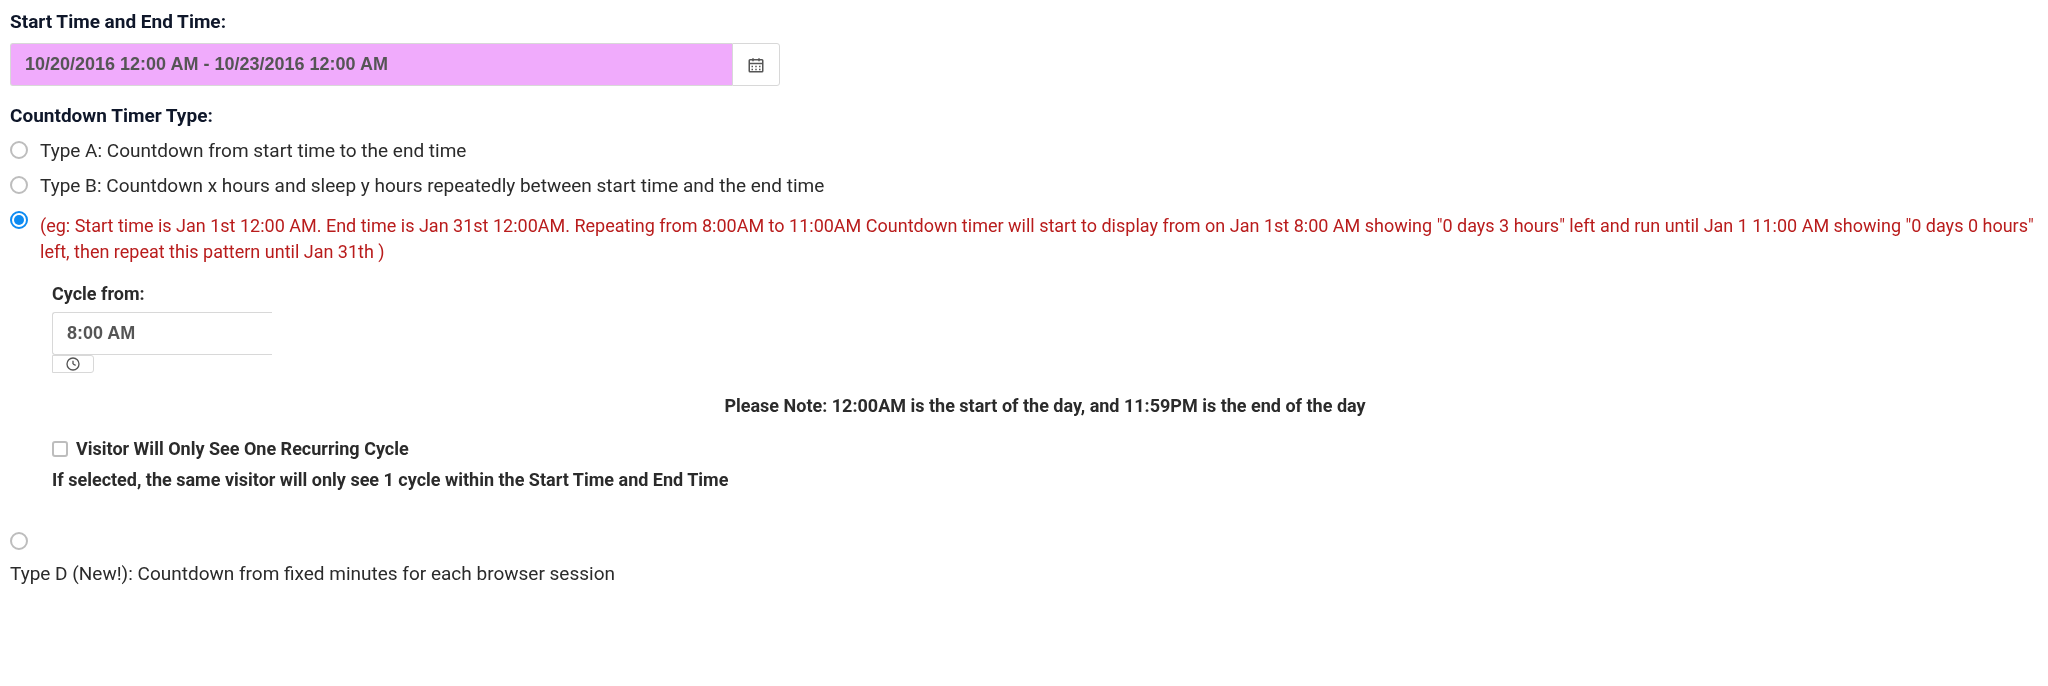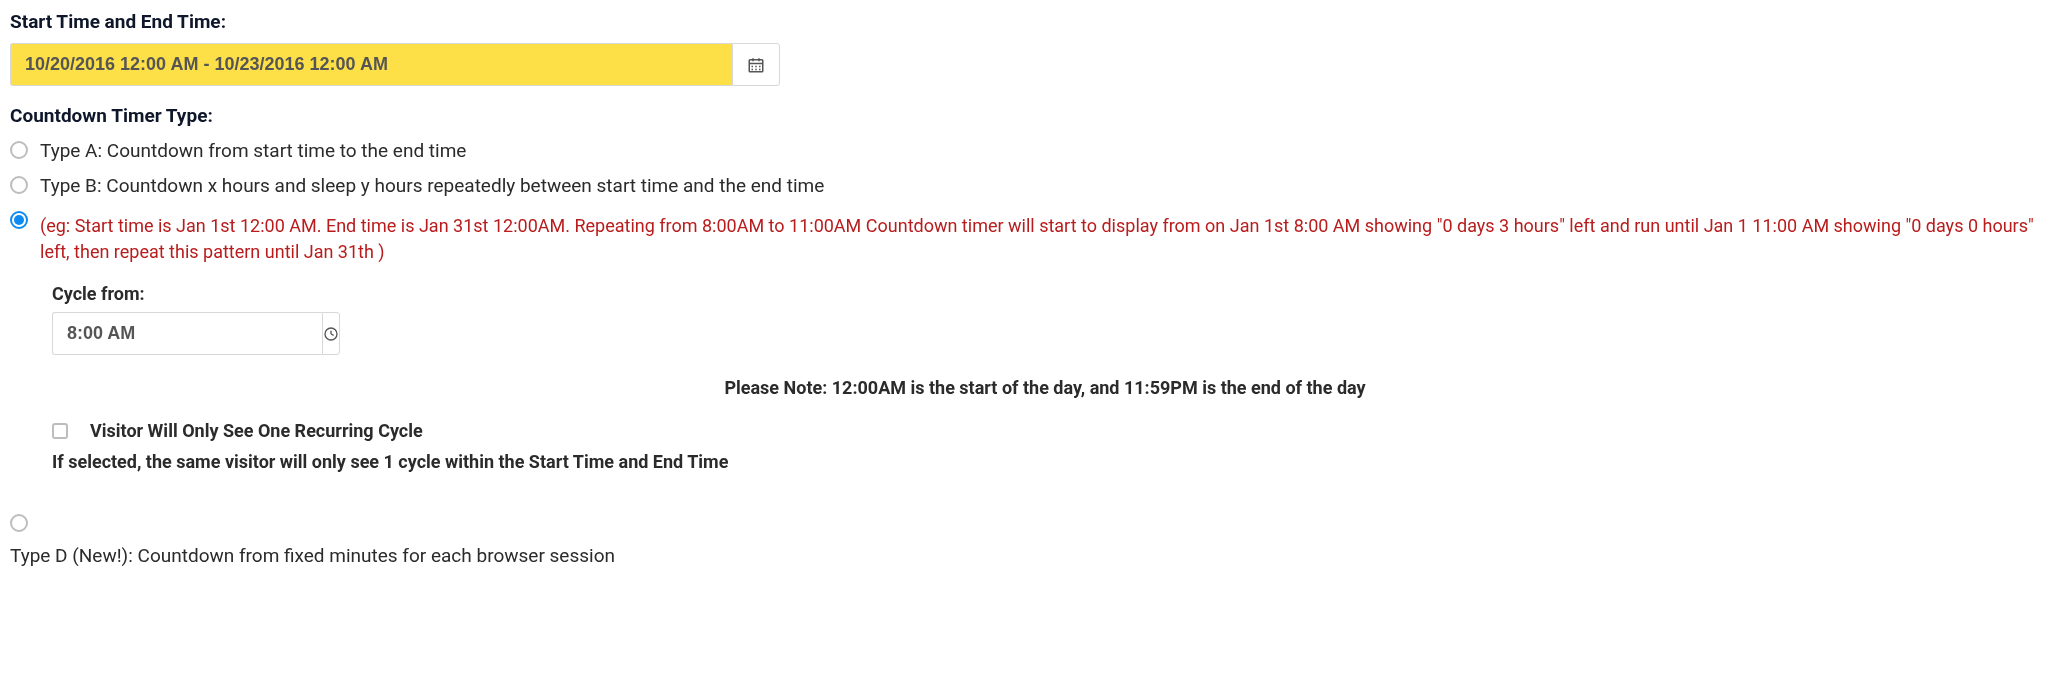--- a/index.html
+++ b/index.html
@@ -28,21 +28,21 @@
   }
   .datetime-input {
     flex: 1;
     border: 1px solid #d8d8d8;
     border-right: none;
     padding: 10px 14px;
     font-size: 18px;
     color: #555;
     font-weight: 600;
     border-radius: 3px 0 0 3px;
-    background: #fde047;
+    background: #f0abfc;
   }
   .datetime-btn {
     width: 48px;
     border: 1px solid #d8d8d8;
     background: #fff;
     display: flex;
     align-items: center;
     justify-content: center;
     border-radius: 0 3px 3px 0;
     cursor: pointer;
@@ -99,20 +99,21 @@
   }
   .time-col { }
   .time-label {
     font-weight: 700;
     font-size: 18px;
     margin-bottom: 8px;
   }
   .time-group {
     display: flex;
     width: 220px;
+    flex-direction: column;
   }
   .time-input {
     flex: 1;
     border: 1px solid #d8d8d8;
     border-right: none;
     padding: 10px 14px;
     font-size: 18px;
     font-weight: 600;
     color: #555;
     border-radius: 3px 0 0 3px;
@@ -130,21 +131,21 @@
   }
   .note {
     font-weight: 700;
     font-size: 18px;
     margin-top: 22px;
     text-align: center;
   }
   .checkbox-row {
     display: flex;
     align-items: center;
-    gap: 22px;
+    gap: 8px;
     margin-top: 22px;
   }
   .checkbox-box {
     width: 16px;
     height: 16px;
     border: 2px solid #bdbdbd;
     border-radius: 3px;
     cursor: pointer;
     background: #fff;
   }

